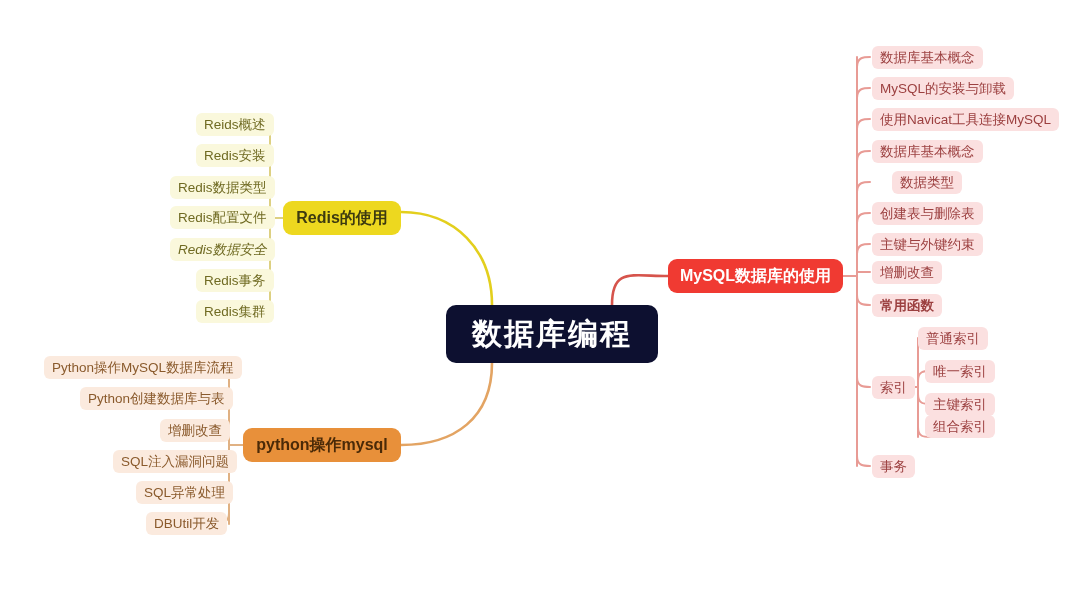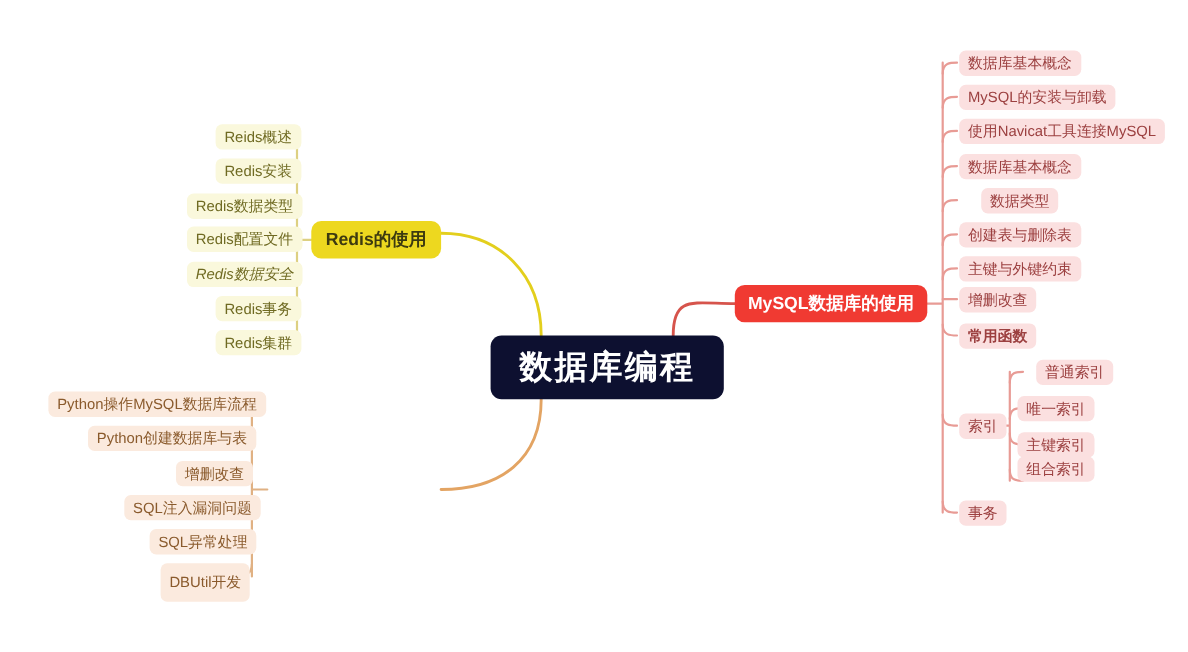--- a/index.html
+++ b/index.html
@@ -128,41 +128,42 @@
   <div class="node topic topic-redis" style="left: 283px; top: 201px; min-width: 118px; height: 34px;">Redis的使用</div>
 
   <div class="node leaf leaf-yellow" style="left: 196px; top: 113px; min-width: 64px; height: 23px;">Reids概述</div>
   <div class="node leaf leaf-yellow" style="left: 196px; top: 144px; min-width: 64px; height: 23px;">Redis安装</div>
   <div class="node leaf leaf-yellow" style="left: 170px; top: 176px; min-width: 90px; height: 23px;">Redis数据类型</div>
   <div class="node leaf leaf-yellow" style="left: 170px; top: 206px; min-width: 90px; height: 23px;">Redis配置文件</div>
   <div class="node leaf leaf-yellow" style="left: 170px; top: 238px; min-width: 90px; height: 23px; font-style: italic;">Redis数据安全</div>
   <div class="node leaf leaf-yellow" style="left: 196px; top: 269px; min-width: 64px; height: 23px;">Redis事务</div>
   <div class="node leaf leaf-yellow" style="left: 196px; top: 300px; min-width: 64px; height: 23px;">Redis集群</div>
 
+  <div class="node topic topic-python" style="left: 243px; top: 428px; min-width: 158px; height: 34px;">python操作mysql</div>
 
   <div class="node leaf leaf-orange" style="left: 44px; top: 356px; min-width: 180px; height: 23px;">Python操作MySQL数据库流程</div>
   <div class="node leaf leaf-orange" style="left: 80px; top: 387px; min-width: 144px; height: 23px;">Python创建数据库与表</div>
   <div class="node leaf leaf-orange" style="left: 160px; top: 419px; min-width: 64px; height: 23px;">增删改查</div>
   <div class="node leaf leaf-orange" style="left: 113px; top: 450px; min-width: 111px; height: 23px;">SQL注入漏洞问题</div>
   <div class="node leaf leaf-orange" style="left: 136px; top: 481px; min-width: 88px; height: 23px;">SQL异常处理</div>
-  <div class="node leaf leaf-orange" style="left: 146px; top: 512px; min-width: 78px; height: 35px;">DBUtil开发</div>
+  <div class="node leaf leaf-orange" style="left: 146px; top: 512px; min-width: 78px; height: 23px;">DBUtil开发</div>
 
   <div class="node topic topic-mysql" style="left: 668px; top: 259px; min-width: 175px; height: 34px;">MySQL数据库的使用</div>
 
   <div class="node leaf leaf-pink" style="left: 872px; top: 46px; min-width: 104px; height: 23px;">数据库基本概念</div>
   <div class="node leaf leaf-pink" style="left: 872px; top: 77px; min-width: 136px; height: 23px;">MySQL的安装与卸载</div>
   <div class="node leaf leaf-pink" style="left: 872px; top: 108px; min-width: 177px; height: 23px;">使用Navicat工具连接MySQL</div>
   <div class="node leaf leaf-pink" style="left: 872px; top: 140px; min-width: 104px; height: 23px;">数据库基本概念</div>
   <div class="node leaf leaf-pink" style="left: 872px; top: 171px; min-width: 61px; height: 23px; margin-left: 20px;">数据类型</div>
   <div class="node leaf leaf-pink" style="left: 872px; top: 202px; min-width: 104px; height: 23px;">创建表与删除表</div>
   <div class="node leaf leaf-pink" style="left: 872px; top: 233px; min-width: 104px; height: 23px;">主键与外键约束</div>
   <div class="node leaf leaf-pink" style="left: 872px; top: 261px; min-width: 61px; height: 23px;">增删改查</div>
   <div class="node leaf leaf-pink" style="left: 872px; top: 294px; min-width: 61px; height: 23px; font-weight: bold;">常用函数</div>
 
   <div class="node leaf leaf-pink sub" style="left: 872px; top: 376px; min-width: 36px; height: 23px;">索引</div>
-  <div class="node leaf leaf-pink" style="left: 942px; top: 327px; min-width: 61px; height: 23px;">普通索引</div>
+  <div class="node leaf leaf-pink" style="left: 918px; top: 327px; min-width: 61px; height: 23px;">普通索引</div>
   <div class="node leaf leaf-pink" style="left: 925px; top: 360px; min-width: 61px; height: 23px;">唯一索引</div>
   <div class="node leaf leaf-pink" style="left: 925px; top: 393px; min-width: 61px; height: 23px;">主键索引</div>
   <div class="node leaf leaf-pink" style="left: 925px; top: 415px; min-width: 61px; height: 23px;">组合索引</div>
 
   <div class="node leaf leaf-pink" style="left: 872px; top: 455px; min-width: 36px; height: 23px;">事务</div>
 
 </div>
 
 </body></html>

